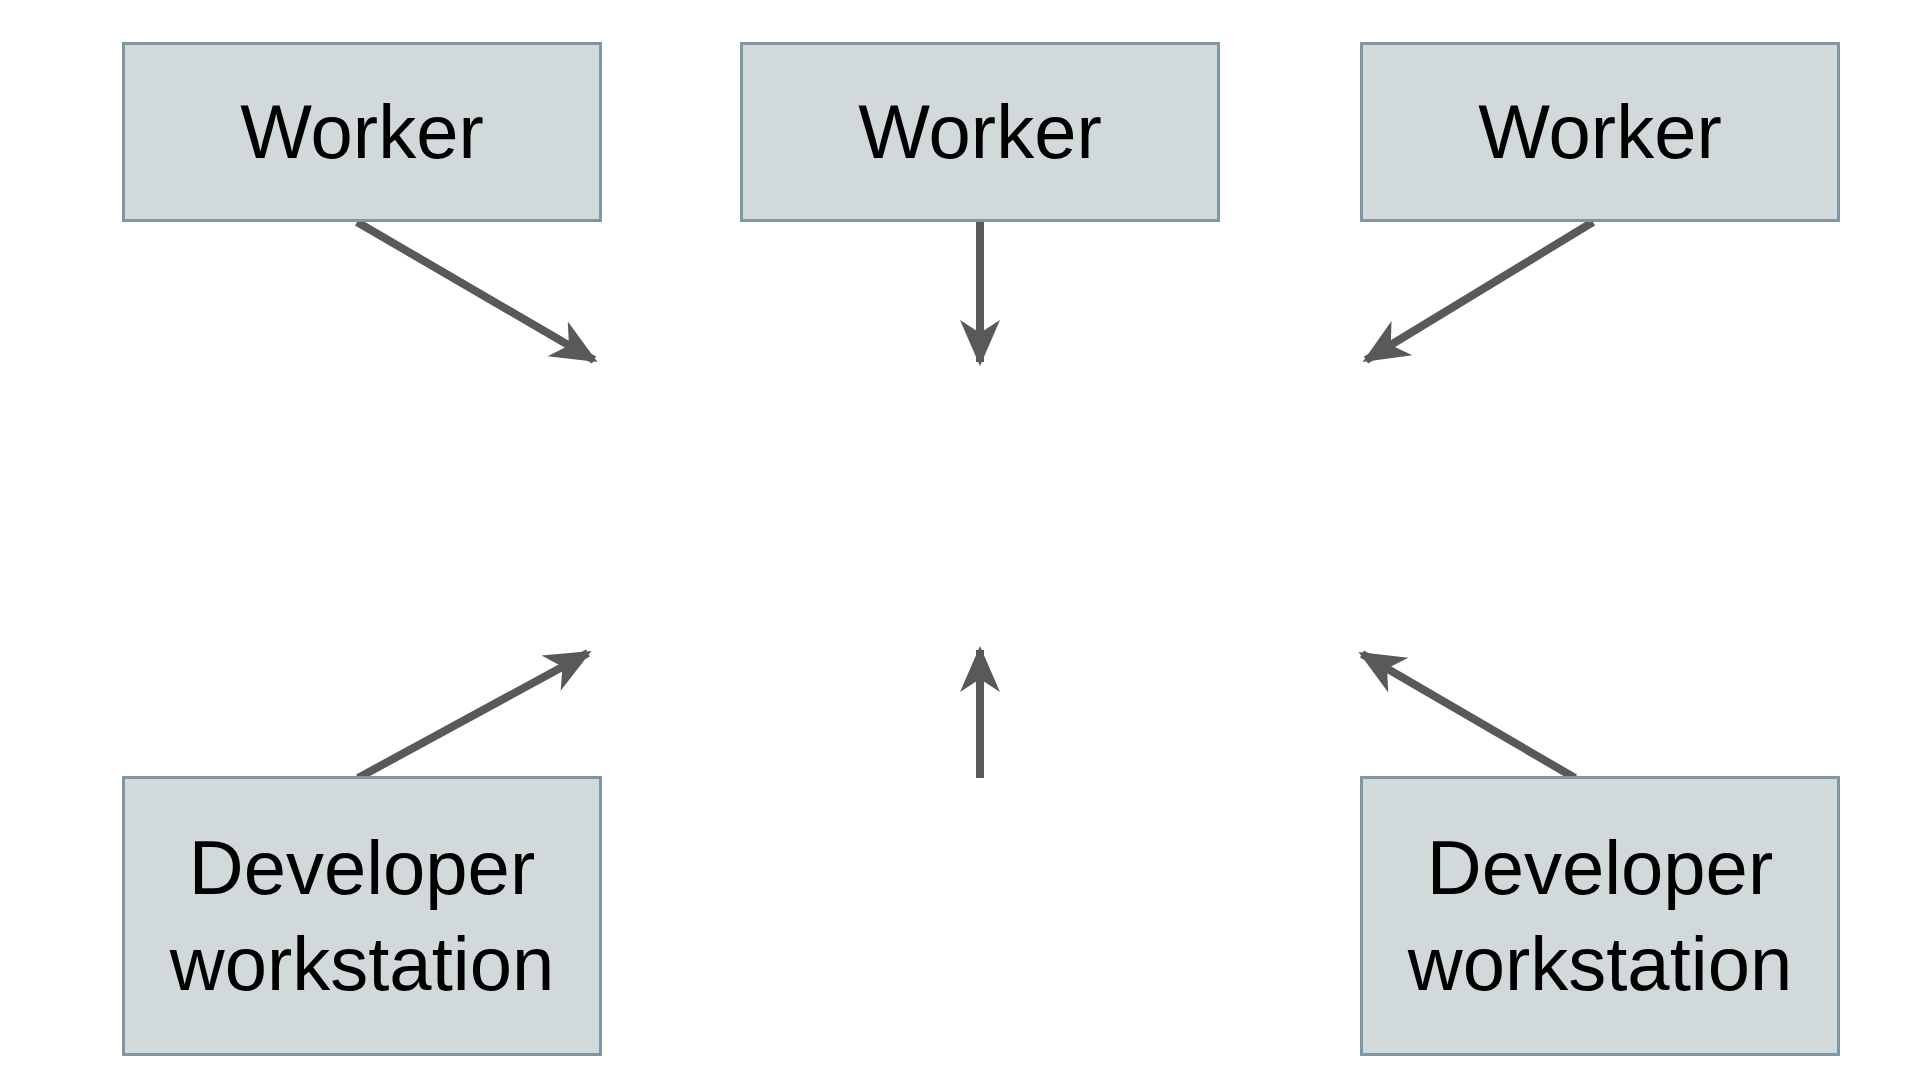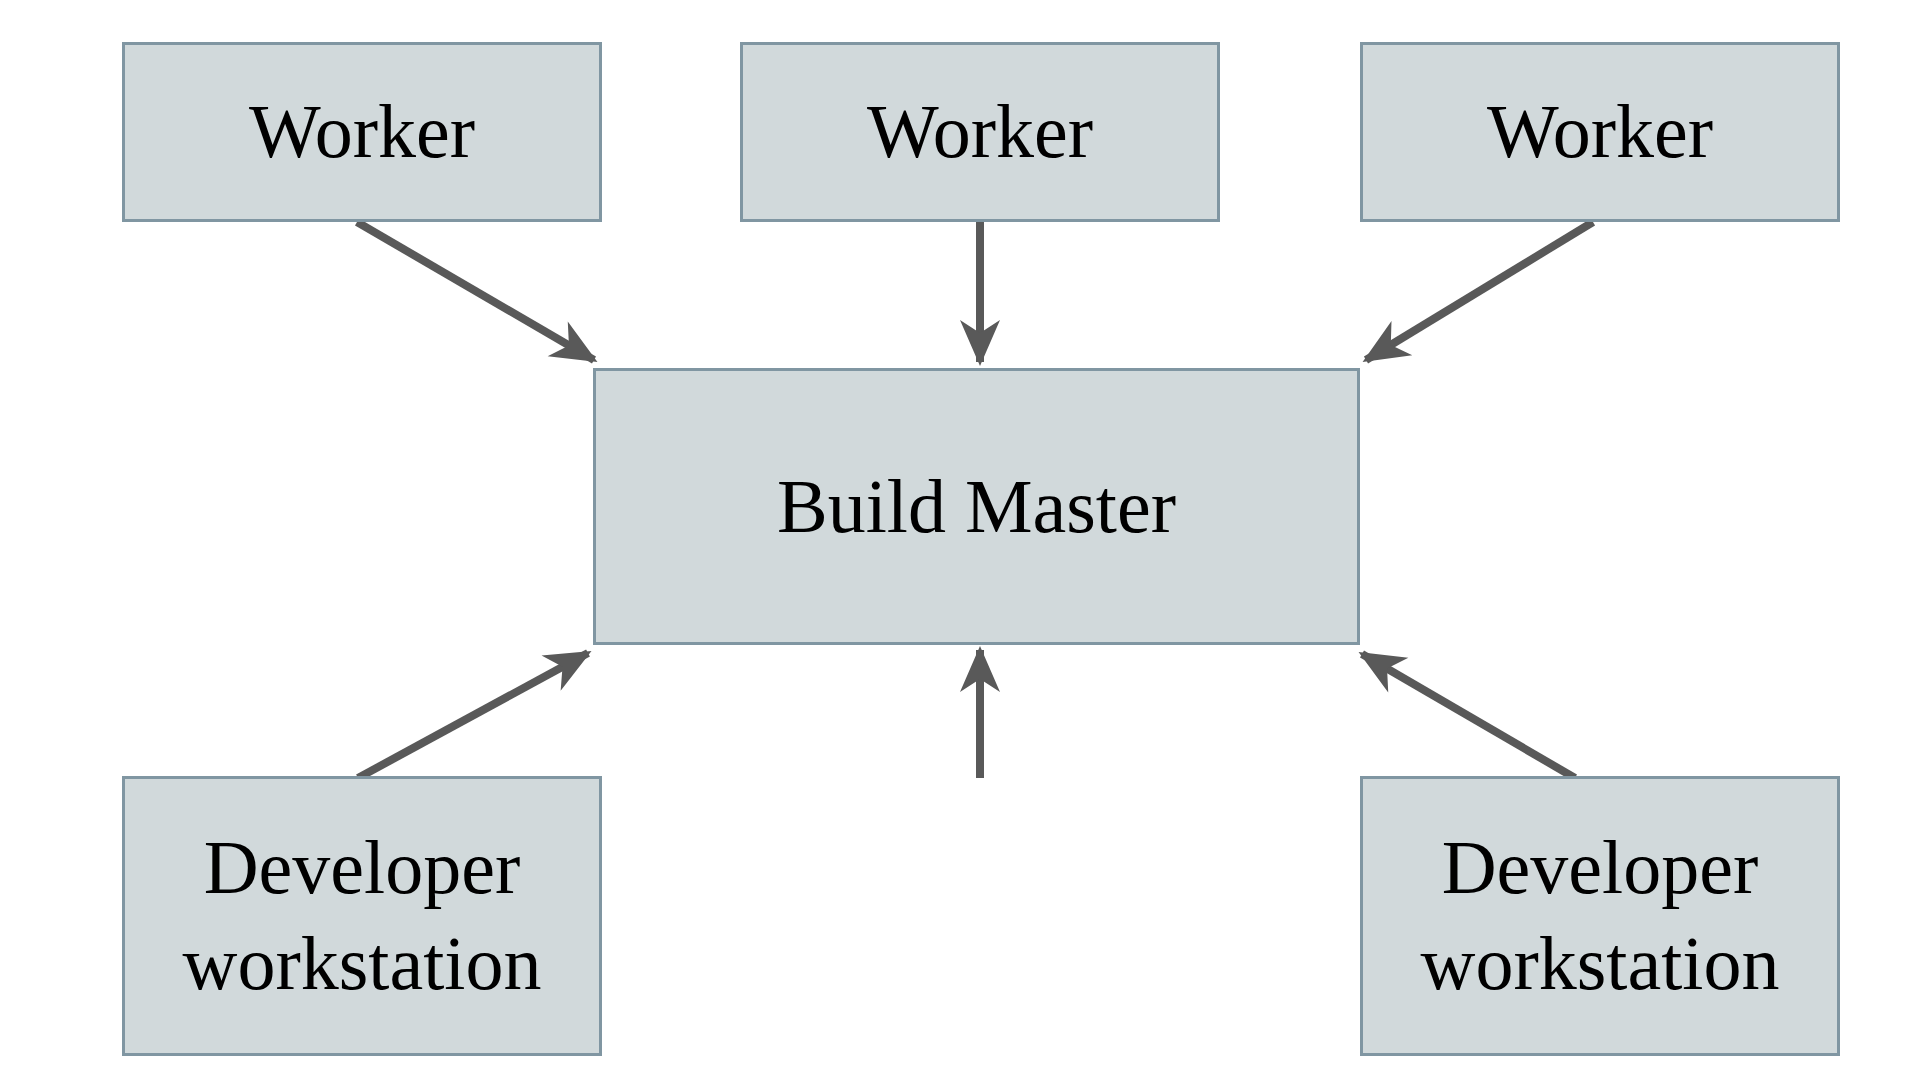--- a/index.html
+++ b/index.html
@@ -25,21 +25,20 @@
     justify-content: center;
     text-align: center;
     color: #000000;
     font-size: 76px;
     line-height: 1.26;
     letter-spacing: 0px;
   }
   .node .label {
     display: block;
     padding: 0 10px;
-    font-family: Liberation Serif, serif;
   }
   .n-worker1 { left: 122px;  top: 42px;  width: 480px; height: 180px; }
   .n-worker2 { left: 740px;  top: 42px;  width: 480px; height: 180px; }
   .n-worker3 { left: 1360px; top: 42px;  width: 480px; height: 180px; }
   .n-master  { left: 593px;  top: 368px; width: 767px; height: 277px; }
   .n-devl    { left: 122px;  top: 776px; width: 480px; height: 280px; }
   .n-ci      { left: 740px;  top: 776px; width: 480px; height: 280px; }
   .n-devr    { left: 1360px; top: 776px; width: 480px; height: 280px; }
   .arrows {
     position: absolute;
@@ -74,23 +73,20 @@
   </div>
 
   <div class="node n-worker2">
     <span class="label">Worker</span>
   </div>
 
   <div class="node n-worker3">
     <span class="label">Worker</span>
   </div>
 
-  <div class="node n-master">
-    <span class="label">Build Master</span>
-  </div>
 
   <div class="node n-devl">
     <span class="label">Developer workstation</span>
   </div>
 
 
   <div class="node n-devr">
     <span class="label">Developer workstation</span>
   </div>
 

